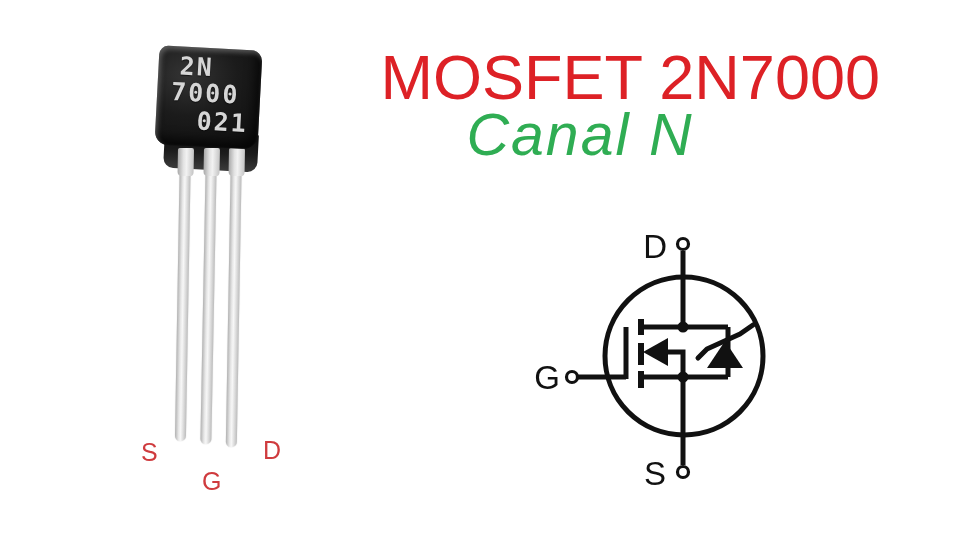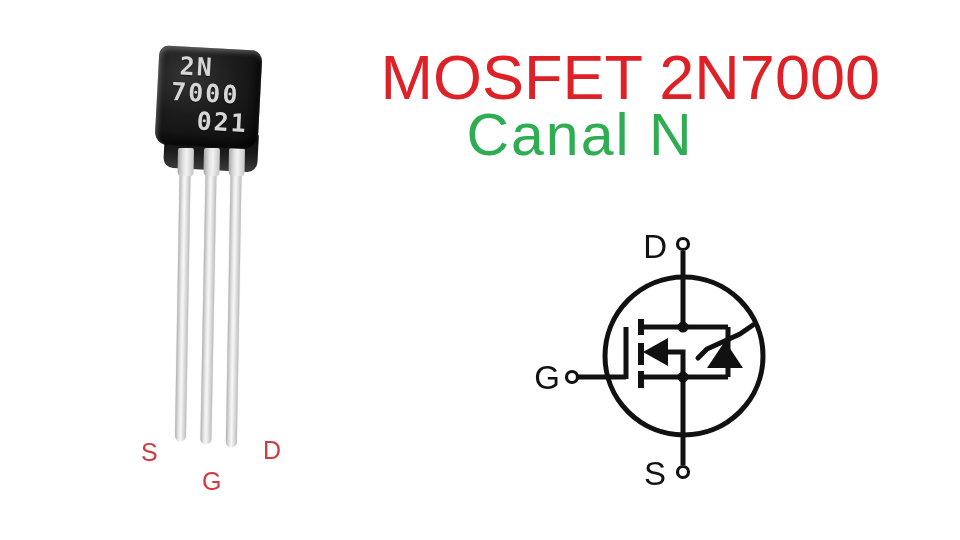--- a/index.html
+++ b/index.html
@@ -11,21 +11,21 @@
 
   
   .title-main{
     position:absolute;left:280px;top:44px;width:600px;height:66px;
     text-align:right;font-size:63px;line-height:66px;font-weight:400;
     color:#dd2126;letter-spacing:0px;white-space:nowrap;
   }
   .title-sub{
     position:absolute;left:280px;top:106px;width:600px;height:58px;
     text-align:center;font-size:59px;line-height:58px;font-weight:400;
-    color:#2fad53;letter-spacing:2px;white-space:nowrap;
+    color:#2fad53;letter-spacing:2px;white-space:nowrap;font-style:italic;
   }
 
   
   .photo{position:absolute;left:0;top:0;width:330px;height:540px;}
   .pkg-shadow{
     position:absolute;left:164px;top:132px;width:94px;height:38px;
     background:linear-gradient(180deg,#0a0a0a 0%,#1c1c1c 55%,#3a3a3a 100%);
     transform:rotate(3deg);border-radius:2px 2px 10px 10px;z-index:1;
   }
   .pkg-body{

